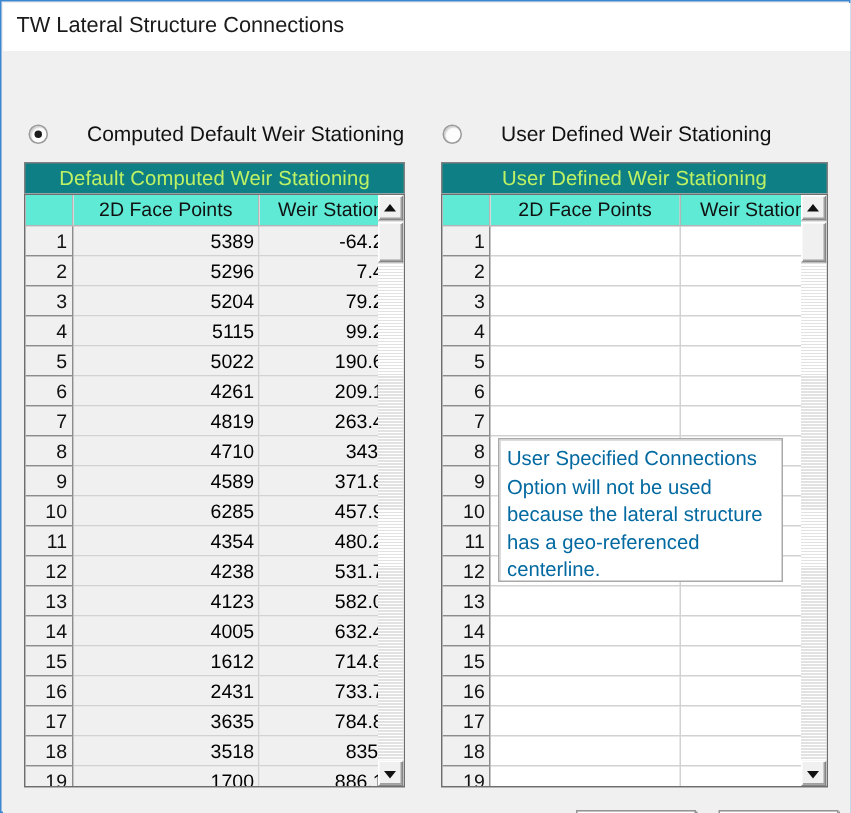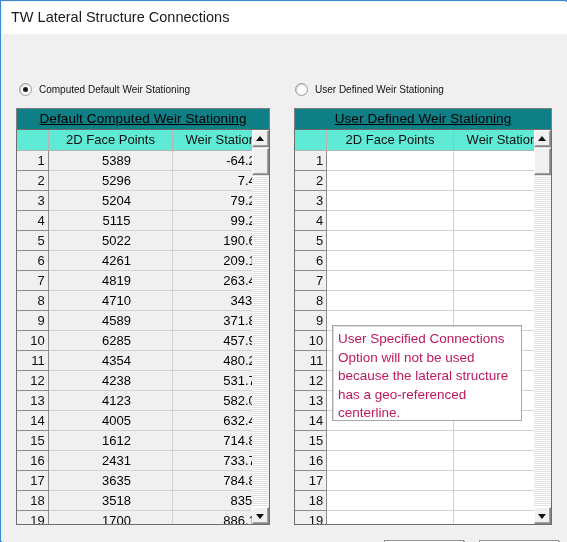--- a/index.html
+++ b/index.html
@@ -64,43 +64,42 @@
   }
   .radio.checked::after {
     content: "";
     position: absolute;
     left: 3px; top: 3px;
     width: 5px; height: 5px;
     border-radius: 50%;
     background: #1b1b1b;
   }
   .radio-label {
-    margin-left: 7px;
-    font-size: 10px;
+    margin-left: 26px;
+    font-size: 14px;
     color: #111111;
     white-space: nowrap;
   }
 
   
   .panel { position: absolute; }
   .panel.left  { left: 14px;  top: 74px; width: 254px; }
   .panel.right { left: 292px; top: 74px; width: 258px; }
 
   .grid-title {
     box-sizing: border-box;
     height: 21px;
     background: #0d7f85;
     border: 1px solid #808080;
     border-bottom: none;
-    color: #000000;
+    color: #bef264;
     font-size: 13.5px;
     text-align: center;
     line-height: 19px;
     letter-spacing: 0.1px;
-    text-decoration: underline;
   }
   .grid-wrap {
     position: relative;
     box-sizing: border-box;
     border: 1px solid #6e6e6e;
     background: #ffffff;
     overflow: hidden;
   }
   .panel.left  .grid-wrap { height: 396px; }
   .panel.right .grid-wrap { height: 396px; }
@@ -142,21 +141,21 @@
     padding-right: 3px;
     color: #111;
   }
   table.grid tbody td.cell {
     border-right: 1px solid #d2d2d2;
     border-bottom: 1px solid #d2d2d2;
   }
   .left-grid tbody td.cell { background: #f0f0f0; }
   .right-grid tbody td.cell { background: #ffffff; }
   td.cell.num { text-align: right; padding-right: 5px; }
-  td.cell.txt { text-align: center; padding-left: 15px; }
+  td.cell.txt { text-align: right; padding-left: 15px; }
 
   
   .vscroll {
     position: absolute;
     top: 0; right: 0;
     width: 17px; height: 100%;
     background: #ffffff;
   }
   .vscroll .track {
     position: absolute;
@@ -206,22 +205,21 @@
     position: absolute;
     left: 37px; top: 162px;
     width: 190px; height: 96px;
     box-sizing: border-box;
     background: #ffffff;
     border: 1px solid #a9a9a9;
     box-shadow: inset 1px 1px 0 #dcdcdc;
     padding: 4px 4px 0 5px;
     font-size: 13.5px;
     line-height: 18.5px;
-    color: #be185d;
-    margin-top: 33px;
+    color: #0369a1;
   }
 
   
   .btn {
     position: absolute;
     box-sizing: border-box;
     height: 26px;
     background: #f0f0f0;
     border: 1px solid #939393;
     box-shadow: inset 1px 1px 0 #ffffff, 1px 1px 0 #8a8a8a;

